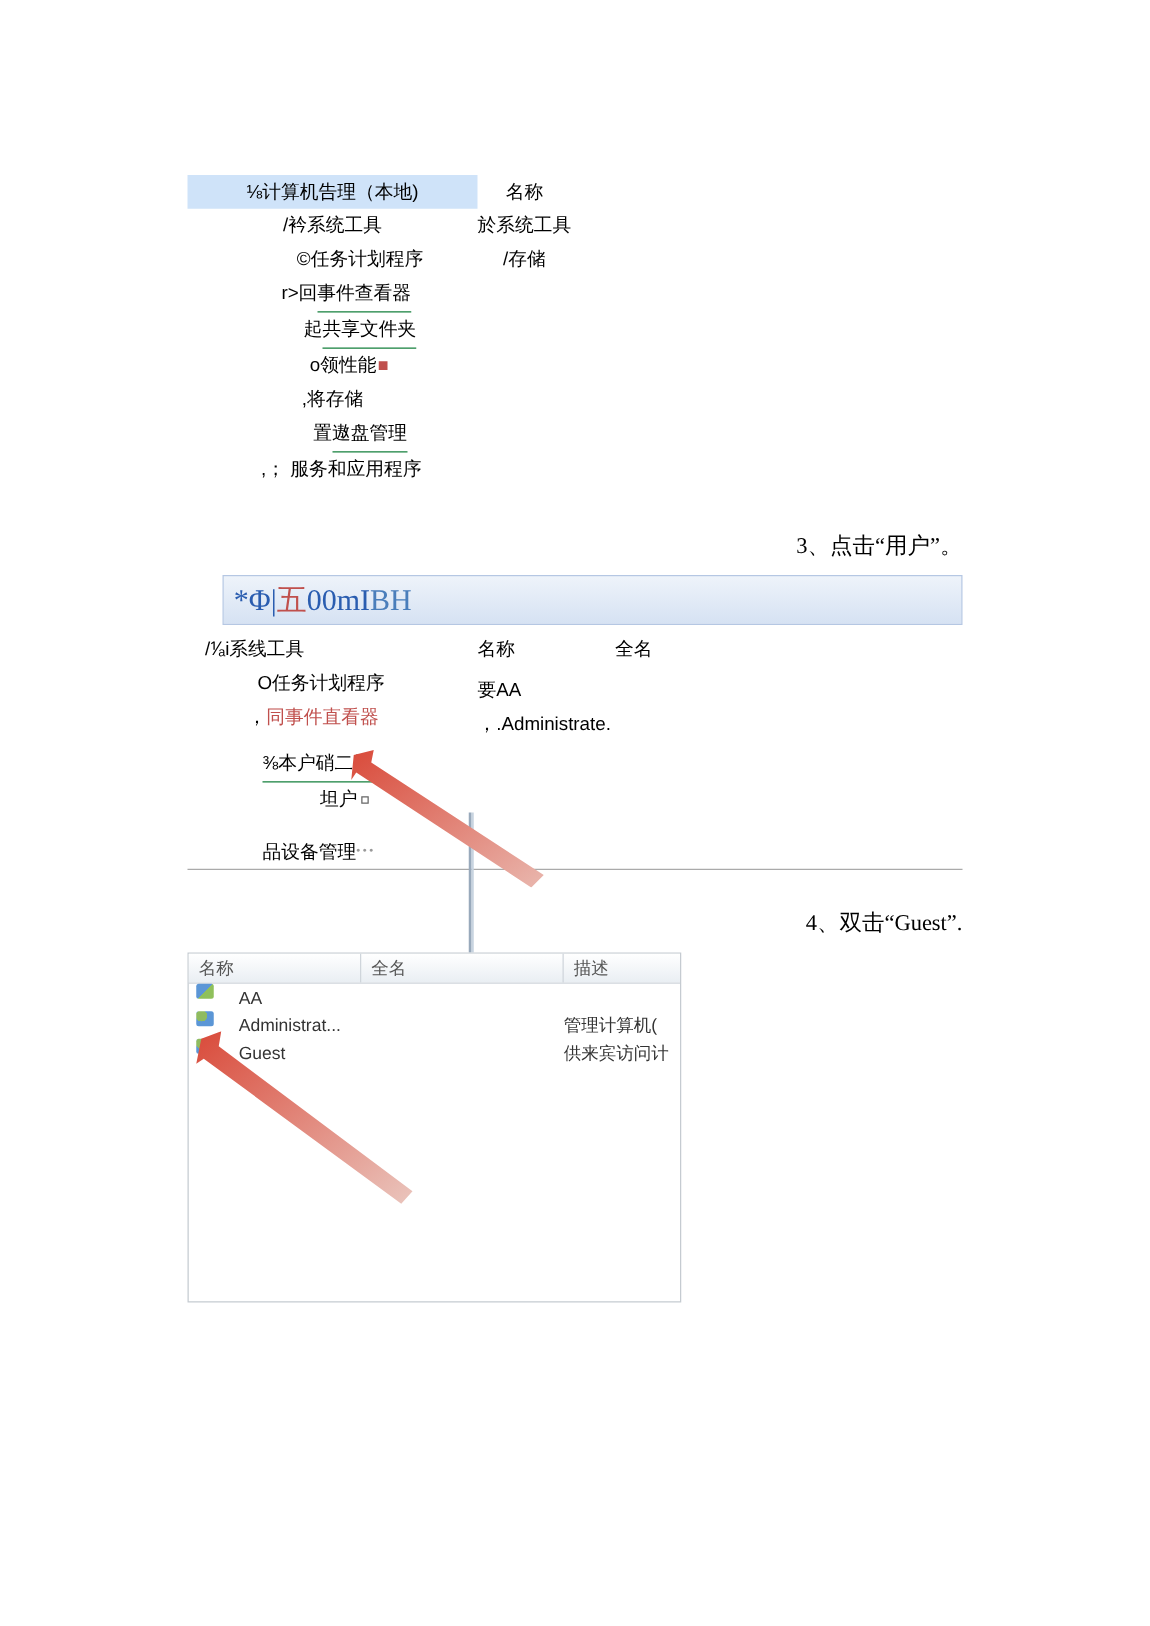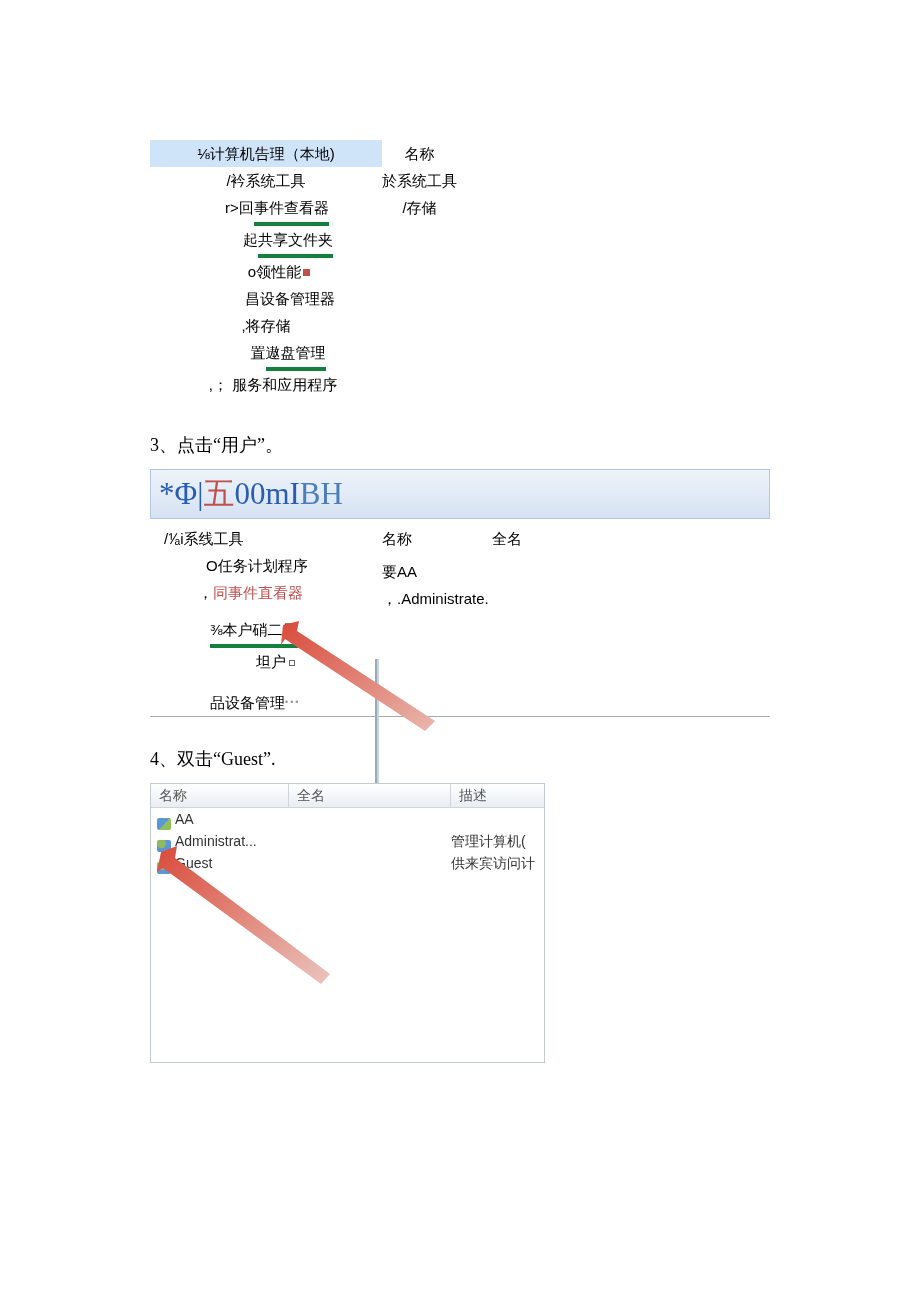--- a/index.html
+++ b/index.html
@@ -16,47 +16,49 @@
     .tree-left { width: 232px; }
     .tree-right { padding-left: 0; }
     .item { line-height: 27px; font-size: 15px; }
     .hl-blue-full { background: #cfe3f9; }
     .link-red { color: #c0504d; }
     .link-blue { color: #2a5db0; }
     .step {
       font-size: 18px;
       margin: 18px 0 12px 0;
       font-family: "SimSun", serif;
+      text-align: right;
     }
     .panel2 {
       border-bottom: 1px solid #aaa;
       margin-bottom: 30px;
       position: relative;
     }
     .panel2-title {
       background: linear-gradient(#eef3fa, #d6e2f3);
       border: 1px solid #b5c7e3;
       padding: 3px 8px;
-      font-size: 31px;
+      font-size: 24px;
       font-family: "Times New Roman", serif;
       color: #2a5db0;
+      margin-left: 28px;
     }
     .panel2-body { display: flex; padding: 6px 0 0 2px; }
     .panel2-left { width: 230px; padding-left: 8px; }
     .panel2-right { padding-left: 0; }
     .sub-sep {
       border-left: 2px solid #98a9bb;
       border-right: 2px solid #c8d4e0;
       width: 4px;
       height: 130px;
       position: absolute;
       left: 225px;
       top: 190px;
     }
-    .underline-thin { text-decoration: none; border-bottom: 4px solid #15803d; display: inline-block; padding-bottom: 1px; }
+    .underline-thin { text-decoration: none; border-bottom: 1px solid #15803d; display: inline-block; padding-bottom: 1px; }
     .red-box { display:inline-block; width:7px; height:7px; background:#c0504d; vertical-align:1px; margin-left:2px; }
     .arrow-wrap { position: relative; height: 0; }
     .arrow1 {
       position: absolute;
       left: 125px; top: -95px;
       width: 170px; height: 110px;
       pointer-events: none;
     }
     .panel3 {
       border: 1px solid #c5cbd1;
@@ -71,21 +73,21 @@
       display: flex;
       background: linear-gradient(#fff, #e9eef3);
       border-bottom: 1px solid #cfd5db;
       height: 24px;
       line-height: 22px;
     }
     .col-name { width: 138px; padding-left: 8px; border-right: 1px solid #cfd5db; }
     .col-full { width: 162px; padding-left: 8px; border-right: 1px solid #cfd5db; }
     .col-desc { flex: 1; padding-left: 8px; }
     .panel3-row { display:flex; line-height:22px; color:#333; }
-    .panel3-row .n { width:138px; padding-left:6px; display:flex; align-items:flex-end; gap:4px; }
+    .panel3-row .n { width:138px; padding-left:6px; display:flex; align-items:flex-start; gap:20px; }
     .panel3-row .d { margin-left:162px; }
     .uicon {
       display:inline-block; width:14px; height:12px;
       background: linear-gradient(135deg,#5b96d6 50%, #8fc05b 50%);
       border-radius: 2px;
     }
     .uicon2 {
       display:inline-block; width:14px; height:12px;
       background: radial-gradient(circle at 30% 30%, #8fbb60 35%, #5b96d6 36%);
       border-radius:2px;
@@ -101,30 +103,30 @@
     .phi { font-family: "Times New Roman", serif; }
   </style>
 </head>
 <body>
 
 <div class="tree-block1">
   <div class="tree-row">
     <div class="tree-left">
       <div class="item hl-blue-full">⅛计算机告理（本地)</div>
       <div class="item">/衿系统工具</div>
+      <div class="item" style="padding-left:44px">©任务计划程序</div>
       <div class="item" style="padding-left:22px">
         <span>r&gt;回</span><span class="underline-thin">事件查看器</span>
       </div>
       <div class="item" style="padding-left:44px">
         <span>起</span><span class="underline-thin">共享文件夹</span>
       </div>
       <div class="item" style="padding-left:26px">
         <span>o领性能</span><span class="red-box"></span>
       </div>
-      <div class="item" style="padding-left:48px">昌设备管理器</div>
       <div class="item">,将存储</div>
       <div class="item" style="padding-left:44px">
         <span>置</span><span class="underline-thin">遨盘管理</span>
       </div>
       <div class="item" style="padding-left:14px">,； 服务和应用程序</div>
     </div>
     <div class="tree-right">
       <div class="item">名称</div>
       <div class="item">於系统工具</div>
       <div class="item">/存储</div>

